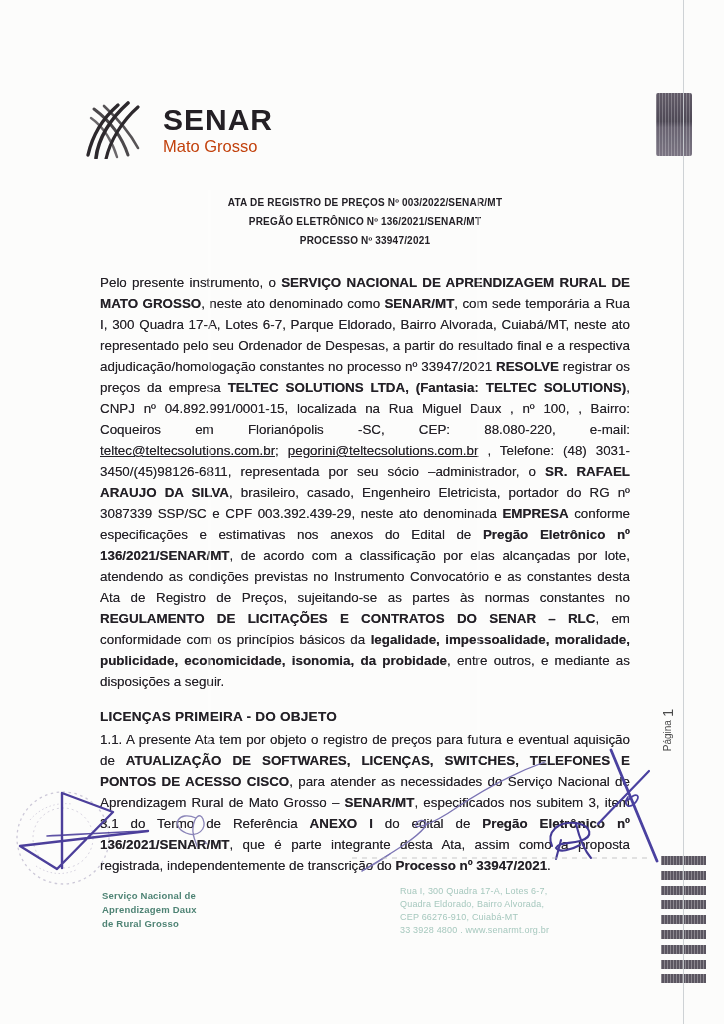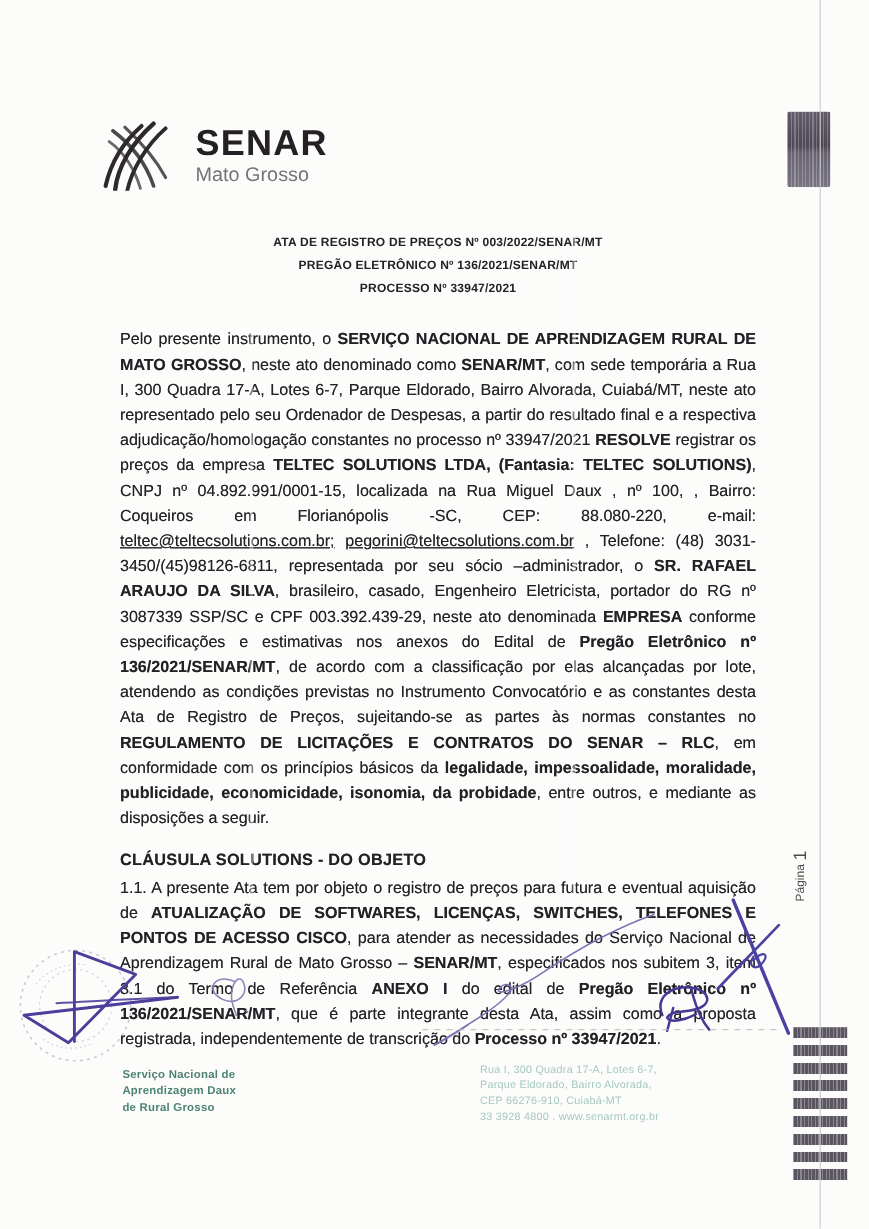--- a/index.html
+++ b/index.html
@@ -6,21 +6,21 @@
   body{width:724px;height:1024px;position:relative;background:#fcfcfb;
        font-family:"Liberation Sans", sans-serif;color:var(--ink,#232026);overflow:hidden;}
   .b{font-weight:bold;}
   .u{text-decoration:underline;}
   .content{padding:0 94px 0 100px;position:relative;}
   
   .logo-block{margin-top:93px;margin-left:-16px;display:flex;align-items:center;gap:21px;}
   .logo-mark{width:58px;height:66px;flex:0 0 auto;}
   .logo-text{padding-top:8px;}
   .logo-wordmark{font-size:30px;font-weight:800;letter-spacing:1px;color:#242025;line-height:30px;}
-  .logo-subtitle{font-size:16.5px;font-weight:400;color:#737373;margin-top:2px;}
+  .logo-subtitle{font-size:16.5px;font-weight:400;color:#c2410c;margin-top:2px;}
   
   .title-block{margin-top:34px;text-align:center;font-weight:bold;font-size:10px;line-height:19px;letter-spacing:.2px;}
   
   .body-par{margin:0;text-align:justify;font-size:13.4px;line-height:21px;text-shadow:0 0 .3px rgba(30,25,35,.55);}
   .par-preamble{margin-top:22px;}
   .clause-heading{margin:17px 0 0 0;font-size:13.6px;font-weight:bold;letter-spacing:.2px;text-shadow:0 0 .3px rgba(30,25,35,.55);}
   .par-clause{margin-top:5px;}
   
   .pagina{position:absolute;left:635px;top:718px;width:64px;height:24px;
           transform:rotate(-90deg);display:flex;align-items:center;justify-content:center;gap:3px;color:#4a4a4a;}
@@ -72,39 +72,39 @@
   </div>
 
   <div class="title-block">
     <div>ATA DE REGISTRO DE PREÇOS Nº 003/2022/SENAR/MT</div>
     <div>PREGÃO ELETRÔNICO Nº 136/2021/SENAR/MT</div>
     <div>PROCESSO Nº 33947/2021</div>
   </div>
 
   <p class="body-par par-preamble"><span>Pelo presente instrumento, o </span><span class="b">SERVIÇO NACIONAL DE APRENDIZAGEM RURAL DE MATO GROSSO</span><span>, neste ato denominado como </span><span class="b">SENAR/MT</span><span>, com sede temporária a Rua I, 300 Quadra 17-A, Lotes 6-7, Parque Eldorado, Bairro Alvorada, Cuiabá/MT, neste ato representado pelo seu Ordenador de Despesas, a partir do resultado final e a respectiva adjudicação/homologação constantes no processo nº 33947/2021 </span><span class="b">RESOLVE</span><span> registrar os preços da empresa </span><span class="b">TELTEC SOLUTIONS LTDA, (Fantasia: TELTEC SOLUTIONS)</span><span>, CNPJ nº 04.892.991/0001-15, localizada na Rua Miguel Daux , nº 100, , Bairro: Coqueiros em Florianópolis -SC, CEP: 88.080-220, e-mail: </span><span class="u">teltec@teltecsolutions.com.br;</span><span> </span><span class="u">pegorini@teltecsolutions.com.br</span><span> , Telefone: (48) 3031-3450/(45)98126-6811, representada por seu sócio –administrador, o </span><span class="b">SR. RAFAEL ARAUJO DA SILVA</span><span>, brasileiro, casado, Engenheiro Eletricista, portador do RG nº 3087339 SSP/SC e CPF 003.392.439-29, neste ato denominada </span><span class="b">EMPRESA</span><span> conforme especificações e estimativas nos anexos do Edital de </span><span class="b">Pregão Eletrônico nº 136/2021/SENAR/MT</span><span>, de acordo com a classificação por elas alcançadas por lote, atendendo as condições previstas no Instrumento Convocatório e as constantes desta Ata de Registro de Preços, sujeitando-se as partes às normas constantes no </span><span class="b">REGULAMENTO DE LICITAÇÕES E CONTRATOS DO SENAR – RLC</span><span>, em conformidade com os princípios básicos da </span><span class="b">legalidade, impessoalidade, moralidade, publicidade, economicidade, isonomia, da probidade</span><span>, entre outros, e mediante as disposições a seguir.</span></p>
 
-  <h3 class="clause-heading">CLÁUSULA SOLUTIONS -  DO OBJETO</h3>
+  <h3 class="clause-heading">LICENÇAS PRIMEIRA -  DO OBJETO</h3>
 
   <p class="body-par par-clause"><span>1.1. A presente Ata tem por objeto o registro de preços para futura e eventual aquisição de </span><span class="b">ATUALIZAÇÃO DE SOFTWARES, LICENÇAS, SWITCHES, TELEFONES E PONTOS DE ACESSO CISCO</span><span>, para atender as necessidades do Serviço Nacional de Aprendizagem Rural de Mato Grosso – </span><span class="b">SENAR/MT</span><span>, especificados nos subitem 3,  item 3.1 do Termo de Referência </span><span class="b">ANEXO I</span><span> do edital de </span><span class="b">Pregão Eletrônico nº 136/2021/SENAR/MT</span><span>, que é parte integrante desta Ata, assim como a proposta registrada, independentemente de transcrição do </span><span class="b">Processo nº 33947/2021</span><span>.</span></p>
 
 </div>
 
 <div class="pagina">
   <span class="word">Página</span>
   <span class="num">1</span>
 </div>
 
 <div class="footer-org">
   <div>Serviço Nacional de</div>
   <div>Aprendizagem Daux</div>
   <div>de Rural Grosso</div>
 </div>
 <div class="footer-addr">
   <div>Rua I, 300 Quadra 17-A, Lotes 6-7,</div>
-  <div>Parque Eldorado, Bairro Alvorada,</div>
+  <div>Quadra Eldorado, Bairro Alvorada,</div>
   <div>CEP 66276-910, Cuiabá-MT</div>
   <div>33 3928 4800 .  www.senarmt.org.br</div>
 </div>
 
 <div class="fold-streak fold-a"></div>
 <div class="fold-streak fold-b"></div>
 
 <svg class="sig-overlay" viewBox="0 0 724 1024">
 
   <g fill="none" stroke="rgba(130,118,160,.38)">

